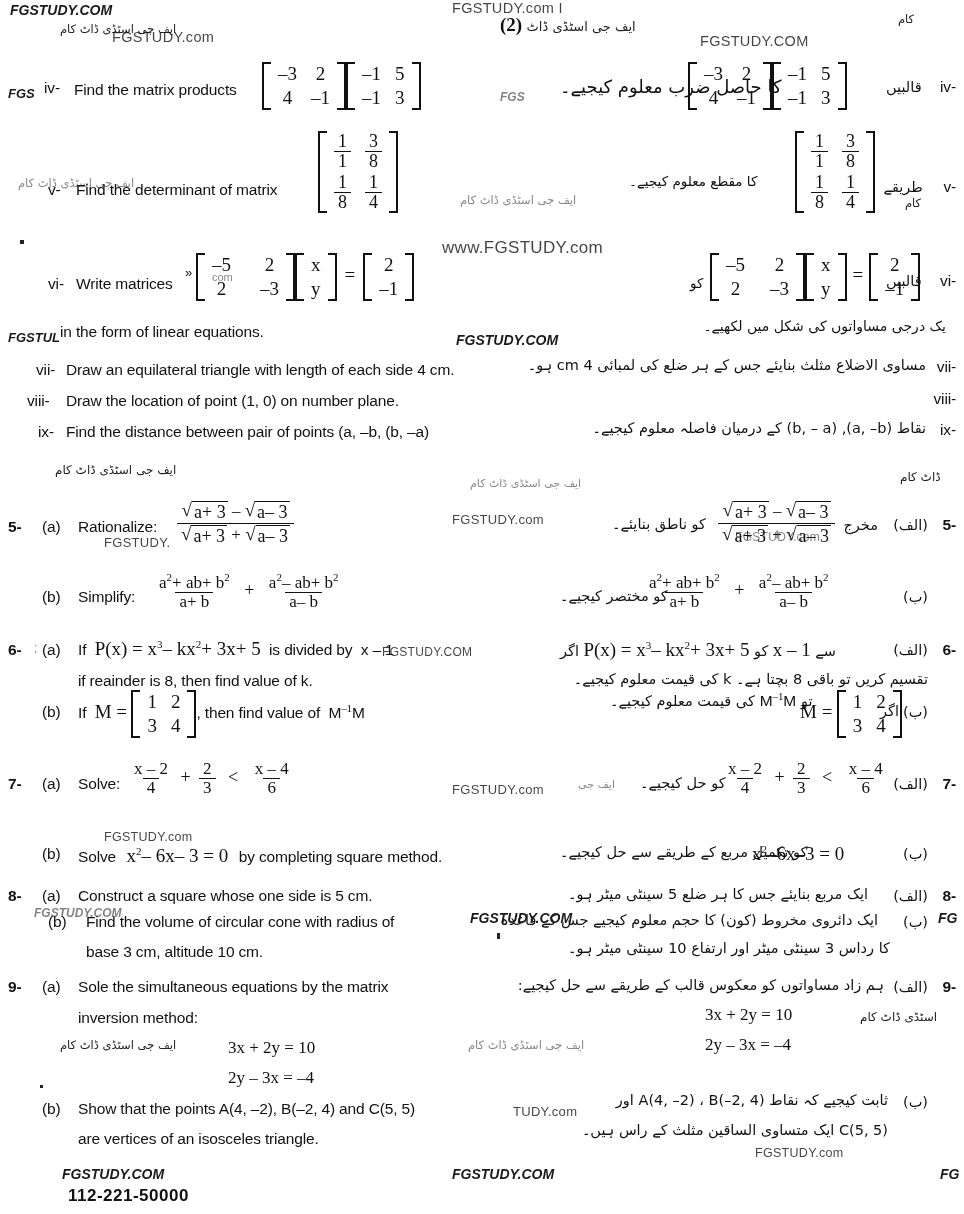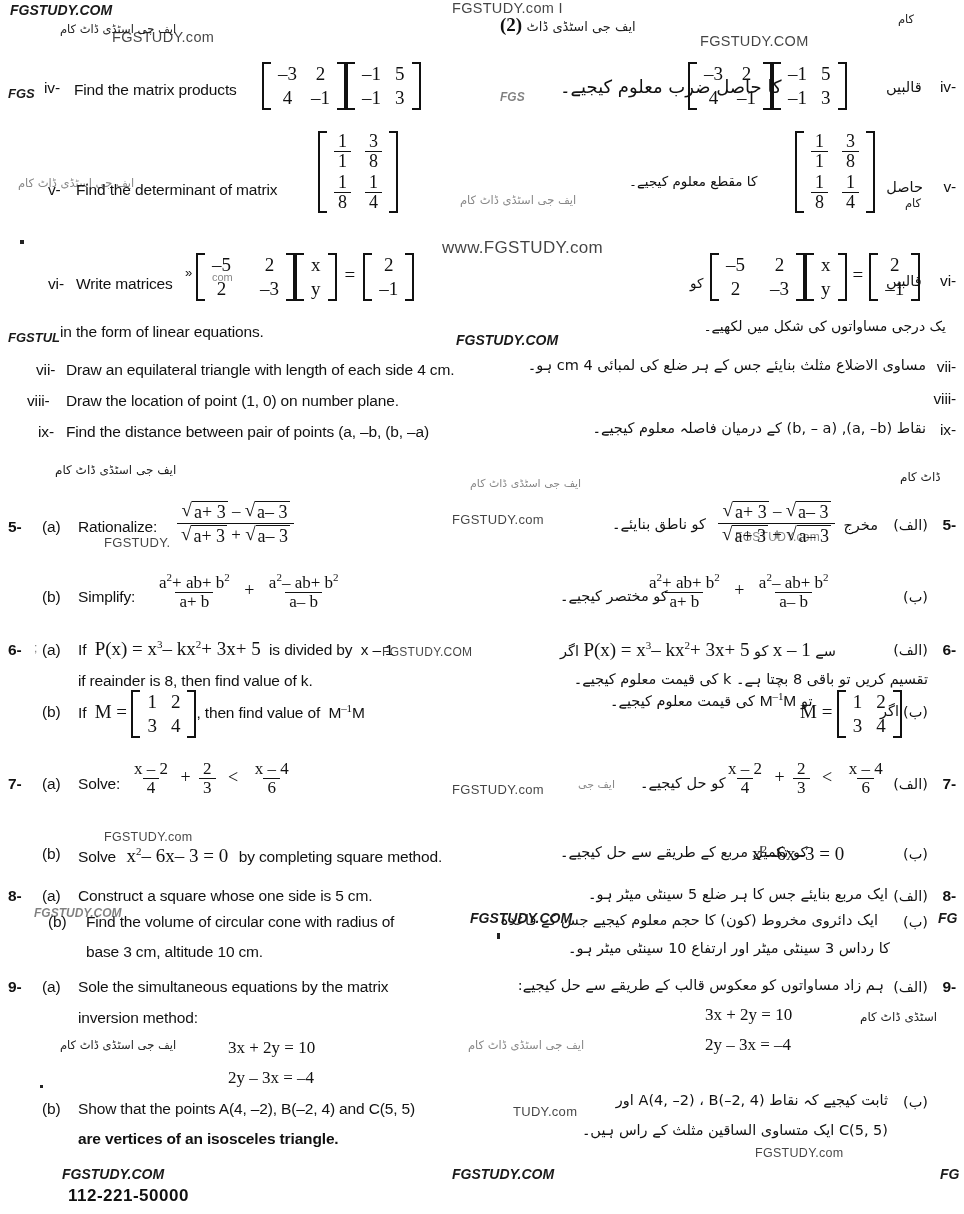--- a/index.html
+++ b/index.html
@@ -169,21 +169,21 @@
                   <span class="den">4</span>
                 </span></td>
         </tr>
       </tbody>
         </table>
       <span class="br brR"></span>
     </span>
   </div>
 
   <div class="abs" style="right:8px;top:178px;">
-    <span class="urn">حاصل</span>
+    <span class="urn">طریقے</span>
     <span class="en" style="margin-left:16px;">v</span><span class="en">-</span>
   </div>
   <div class="abs" style="left:795px;top:131px;">
     <span class="mat" style="font-size:16px;">
       <span class="br brL"></span>
       <table>
         <tbody>
             <tr>
               <td><span class="frac">
                   <span class="num">1</span>
@@ -557,21 +557,21 @@
   </div>
   <div class="abs ser" style="left:752px;top:843px;">x<sup class="sm">2</sup>–6x–3 = 0</div>
 
   <div class="abs en bold" style="left:8px;top:887px;">8-</div>
   <div class="abs en" style="left:42px;top:887px;">(a)</div>
   <div class="abs en" style="left:78px;top:887px;">Construct a square whose one side is  5 cm.</div>
   <div class="wm wm-b ital vfaint" style="left:34px;top:906px;font-size:12px;">FGSTUDY.COM</div>
 
   <div class="abs" style="right:8px;top:887px;"><span class="en bold">8-</span></div>
   <div class="abs" style="right:36px;top:887px;"><span class="urn">(الف)</span></div>
-  <div class="abs urn" style="right:76px;top:886px;margin-left:32px;">ایک مربع بنایئے جس کا ہر ضلع 5 سینٹی میٹر ہو۔</div>
+  <div class="abs urn" style="right:96px;top:886px;margin-left:32px;">ایک مربع بنایئے جس کا ہر ضلع 5 سینٹی میٹر ہو۔</div>
 
   <div class="abs en" style="left:48px;top:913px;">(b)</div>
   <div class="abs en" style="left:86px;top:913px;">Find the volume of circular cone with radius of</div>
   <div class="abs en" style="left:86px;top:943px;">base 3 cm, altitude 10 cm.</div>
   <div class="speck" style="left:497px;top:933px;width:3px;height:6px;"></div>
 
   <div class="abs" style="right:36px;top:913px;"><span class="urn">(ب)</span></div>
   <div class="abs urn" style="right:86px;top:912px;padding-left:30px;">ایک دائروی مخروط (کون) کا حجم معلوم کیجیے جس کے قاعدہ</div>
   <div class="abs urn" style="right:74px;top:940px;">کا رداس 3 سینٹی میٹر اور ارتفاع 10 سینٹی میٹر ہو۔</div>
   <div class="wm wm-b" style="left:470px;top:910px;">FGSTUDY.COM</div>
@@ -592,21 +592,21 @@
 
   <div class="abs ser" style="left:228px;top:1038px;font-size:17px;">3x + 2y = 10</div>
   <div class="abs ser" style="left:228px;top:1068px;font-size:17px;">2y – 3x = –4</div>
   <div class="wm wm-u" style="left:60px;top:1038px;font-size:11.5px;">ایف جی اسٹڈی ڈاٹ کام</div>
   <div class="wm wm-u vfaint" style="left:468px;top:1038px;font-size:11.5px;">ایف جی اسٹڈی ڈاٹ کام</div>
 
   <div class="speck" style="left:40px;top:1085px;width:3px;height:3px;"></div>
   <div class="abs en" style="left:42px;top:1100px;">(b)</div>
   <div class="abs en" style="left:78px;top:1100px;">Show that the points  A(4, –2), B(–2, 4)  and  C(5, 5)</div>
   <div class="wm wm-l faint" style="left:513px;top:1104px;font-size:13px;">TUDY.com</div>
-  <div class="abs en" style="left:78px;top:1130px;font-weight:bold;">are vertices of an isosceles triangle.</div>
+  <div class="abs en" style="left:78px;top:1130px;">are vertices of an isosceles triangle.</div>
 
   <div class="abs" style="right:36px;top:1093px;"><span class="urn">(ب)</span></div>
   <div class="abs urn" style="right:76px;top:1092px;">ثابت کیجیے کہ نقاط A(4, –2) ، B(–2, 4) اور</div>
   <div class="abs urn" style="right:76px;top:1122px;">C(5, 5) ایک متساوی الساقین مثلث کے راس ہیں۔</div>
   <div class="wm wm-l faint" style="left:755px;top:1146px;font-size:12.5px;">FGSTUDY.com</div>
 
   <div class="wm wm-b" style="left:62px;top:1166px;font-size:14px;">FGSTUDY.COM</div>
   <div class="wm wm-b" style="left:452px;top:1166px;font-size:14px;">FGSTUDY.COM</div>
   <div class="wm wm-b" style="left:940px;top:1166px;font-size:14px;">FG</div>
   <div class="abs bold" style="left:68px;top:1186px;font-family:'Liberation Sans',sans-serif;font-size:17px;letter-spacing:0.5px;">112-221-50000</div>

